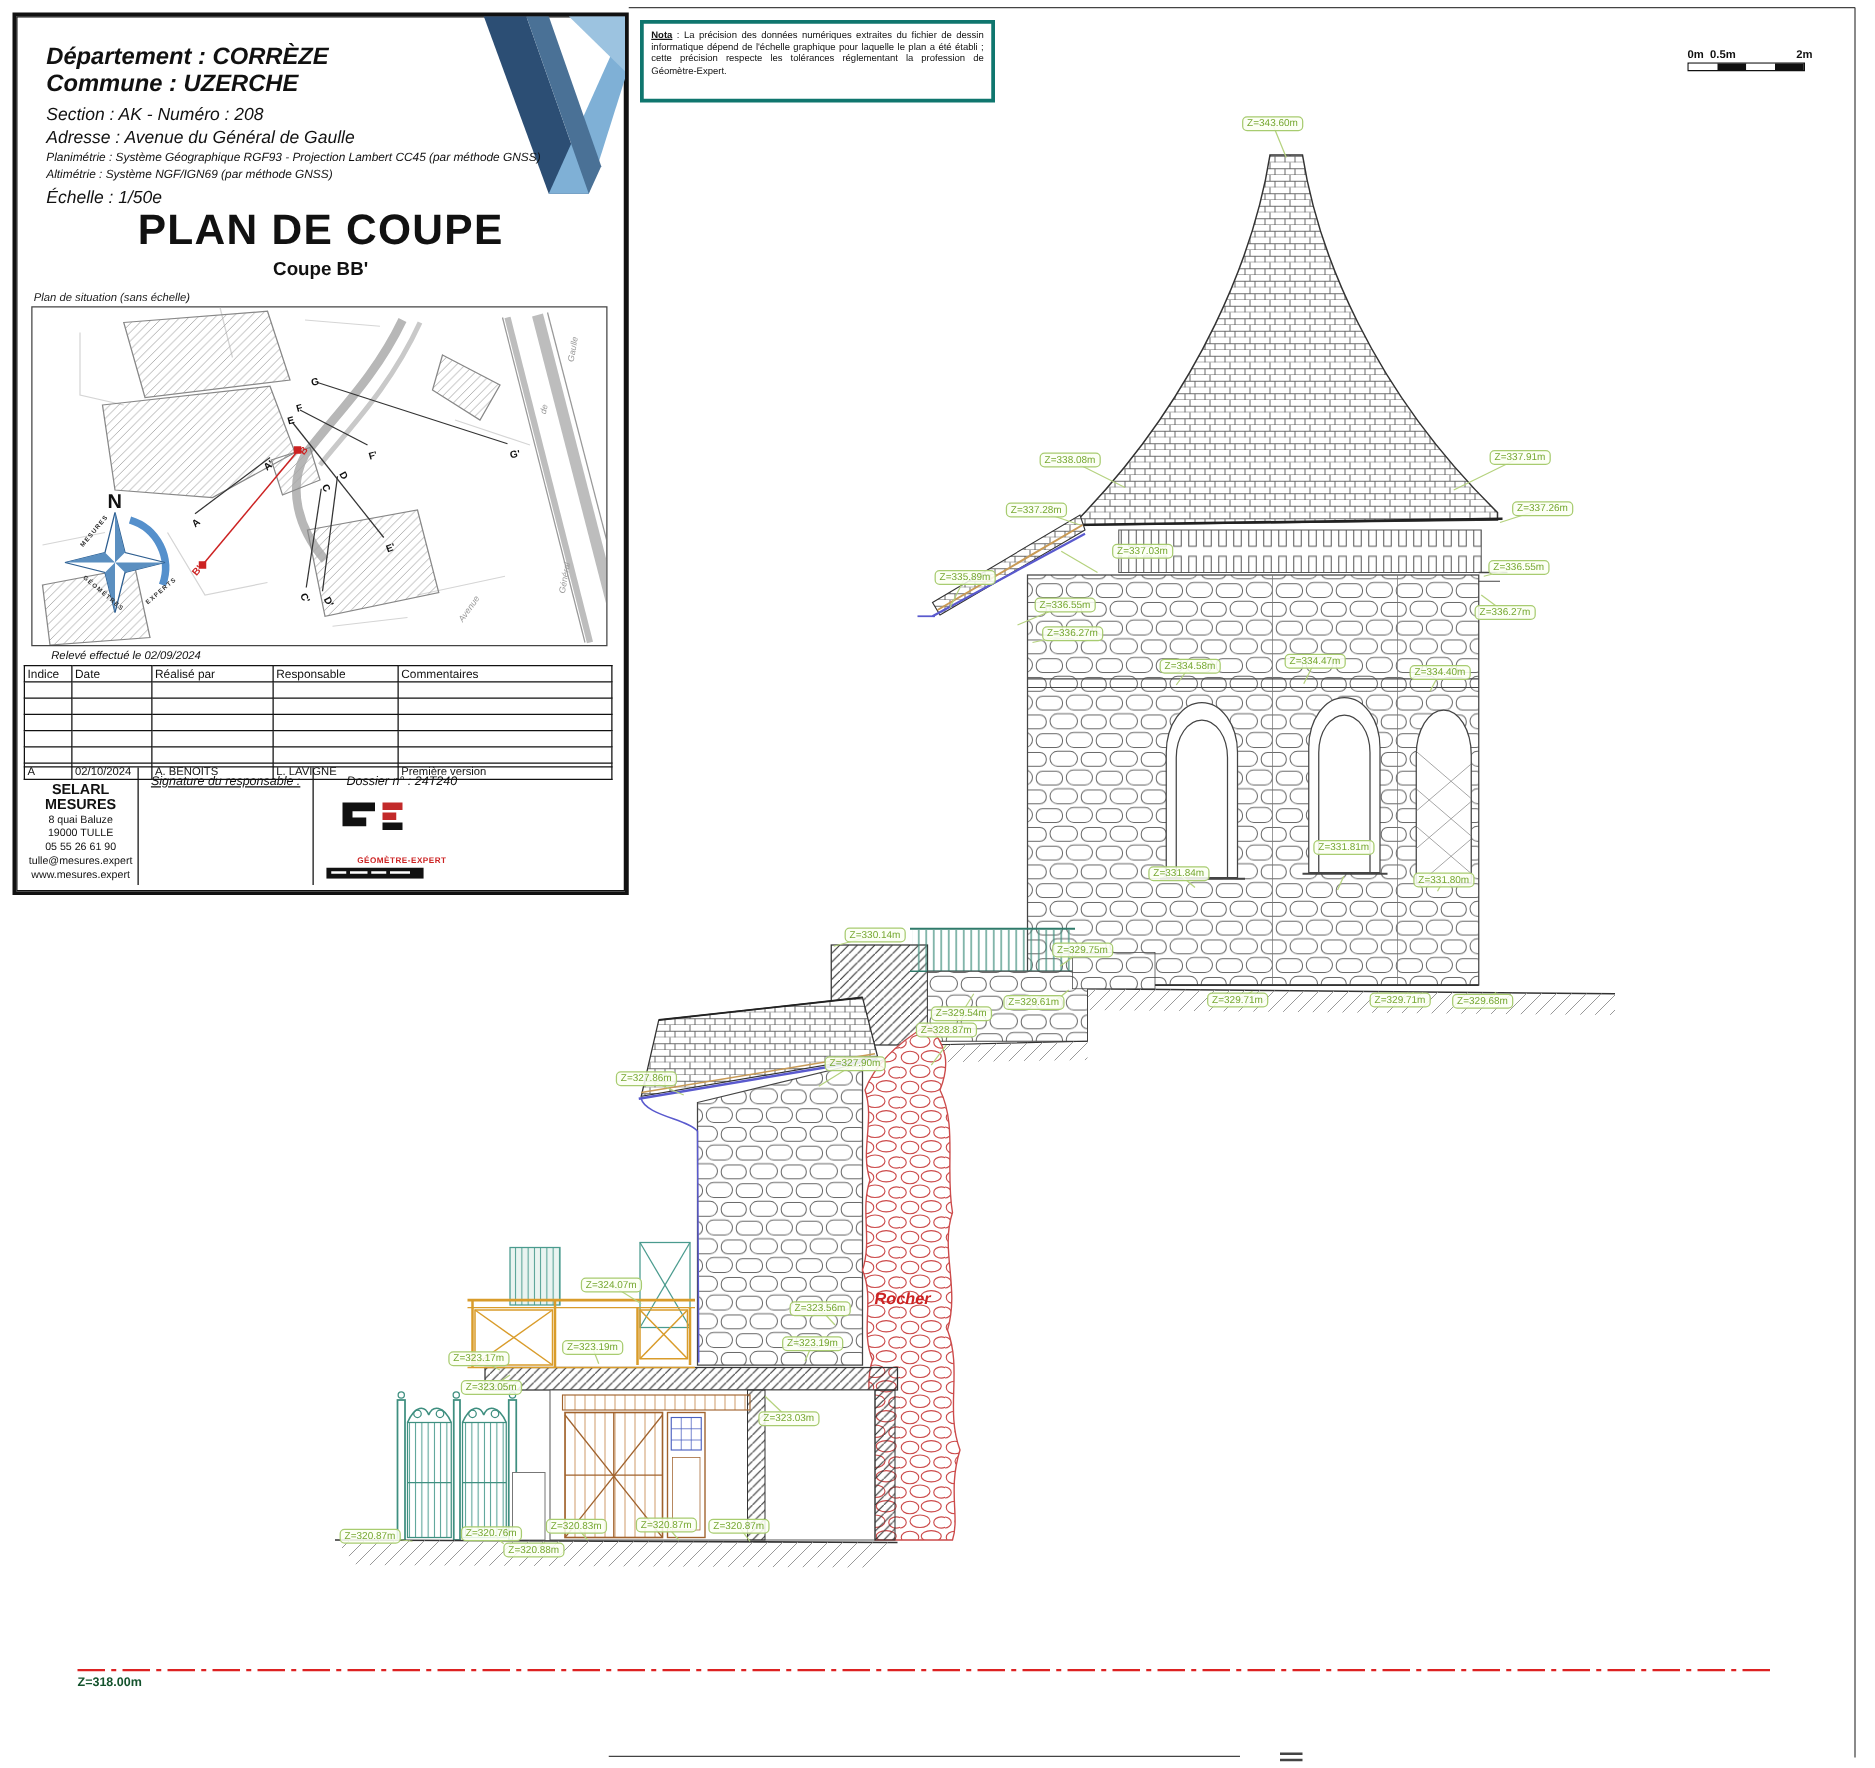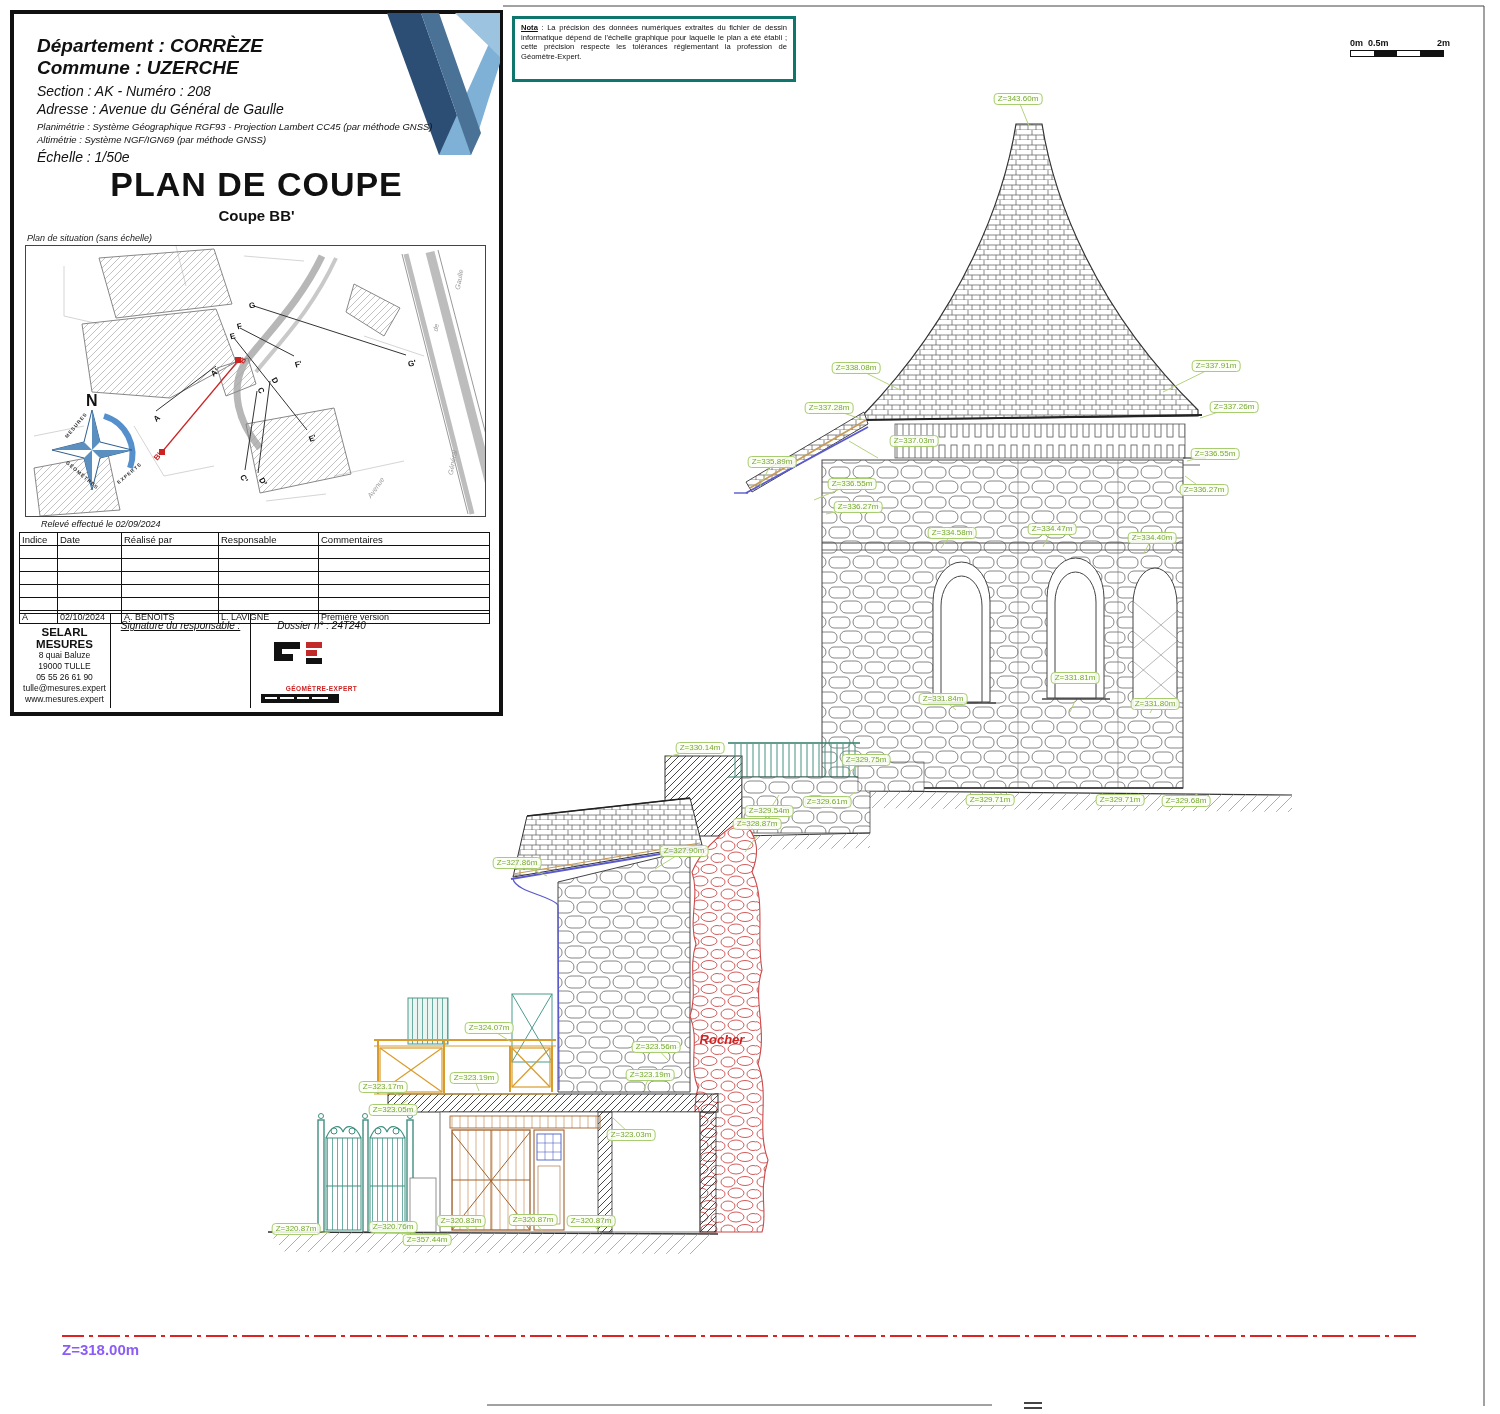--- a/index.html
+++ b/index.html
@@ -56,21 +56,21 @@
   #scale-segs div{width:23px;}
   .segb{background:#111;} .segw{background:#fff;}
   
   #drawing{position:absolute;left:0;top:0;z-index:1;}
   #labels-layer{position:absolute;inset:0;z-index:3;pointer-events:none;}
   .zlabel{position:absolute;transform:translate(-50%,-50%);font-size:8px;color:#76a832;
      border:1px solid #a8cc70;border-radius:4px;padding:0 3px;background:rgba(252,255,244,.88);
      white-space:nowrap;line-height:10px;}
   #rock-label{position:absolute;transform:translate(-50%,-50%);color:#cc2222;font-weight:bold;
      font-style:italic;font-size:13px;}
-  #datum-label{position:absolute;color:#8b5cf6;font-weight:bold;font-size:15px;}
+  #datum-label{position:absolute;color:#14532d;font-weight:bold;font-size:10px;}
 </style>
 </head>
 <body>
 
 <div id="page">
 
   <svg id="drawing" width="1500" height="1414" viewBox="0 0 1500 1414">
     <defs>
       <pattern id="shingle" width="16" height="10" patternUnits="userSpaceOnUse">
         <rect width="16" height="10" fill="#fff"></rect>
@@ -335,21 +335,21 @@
       <div class="zlabel" style="left: 684px; top: 851px;">Z=327.90m</div>
       <div class="zlabel" style="left: 489px; top: 1028px;">Z=324.07m</div>
       <div class="zlabel" style="left: 656px; top: 1047px;">Z=323.56m</div>
       <div class="zlabel" style="left: 650px; top: 1075px;">Z=323.19m</div>
       <div class="zlabel" style="left: 474px; top: 1078px;">Z=323.19m</div>
       <div class="zlabel" style="left: 383px; top: 1087px;">Z=323.17m</div>
       <div class="zlabel" style="left: 393px; top: 1110px;">Z=323.05m</div>
       <div class="zlabel" style="left: 631px; top: 1135px;">Z=323.03m</div>
       <div class="zlabel" style="left: 296px; top: 1229px;">Z=320.87m</div>
       <div class="zlabel" style="left: 393px; top: 1227px;">Z=320.76m</div>
-      <div class="zlabel" style="left: 427px; top: 1240px;">Z=357.44m</div>
+      <div class="zlabel" style="left: 427px; top: 1240px;">Z=320.88m</div>
       <div class="zlabel" style="left: 461px; top: 1221px;">Z=320.83m</div>
       <div class="zlabel" style="left: 533px; top: 1220px;">Z=320.87m</div>
       <div class="zlabel" style="left: 591px; top: 1221px;">Z=320.87m</div>
     </div>
 
   <div id="nota-box">
     <u>Nota</u><span> : La précision des données numériques extraites du fichier de dessin informatique dépend de l'échelle graphique pour laquelle le plan a été établi ; cette précision respecte les tolérances réglementant la profession de Géomètre-Expert.</span>
   </div>
 
   <div id="scale-bar">

